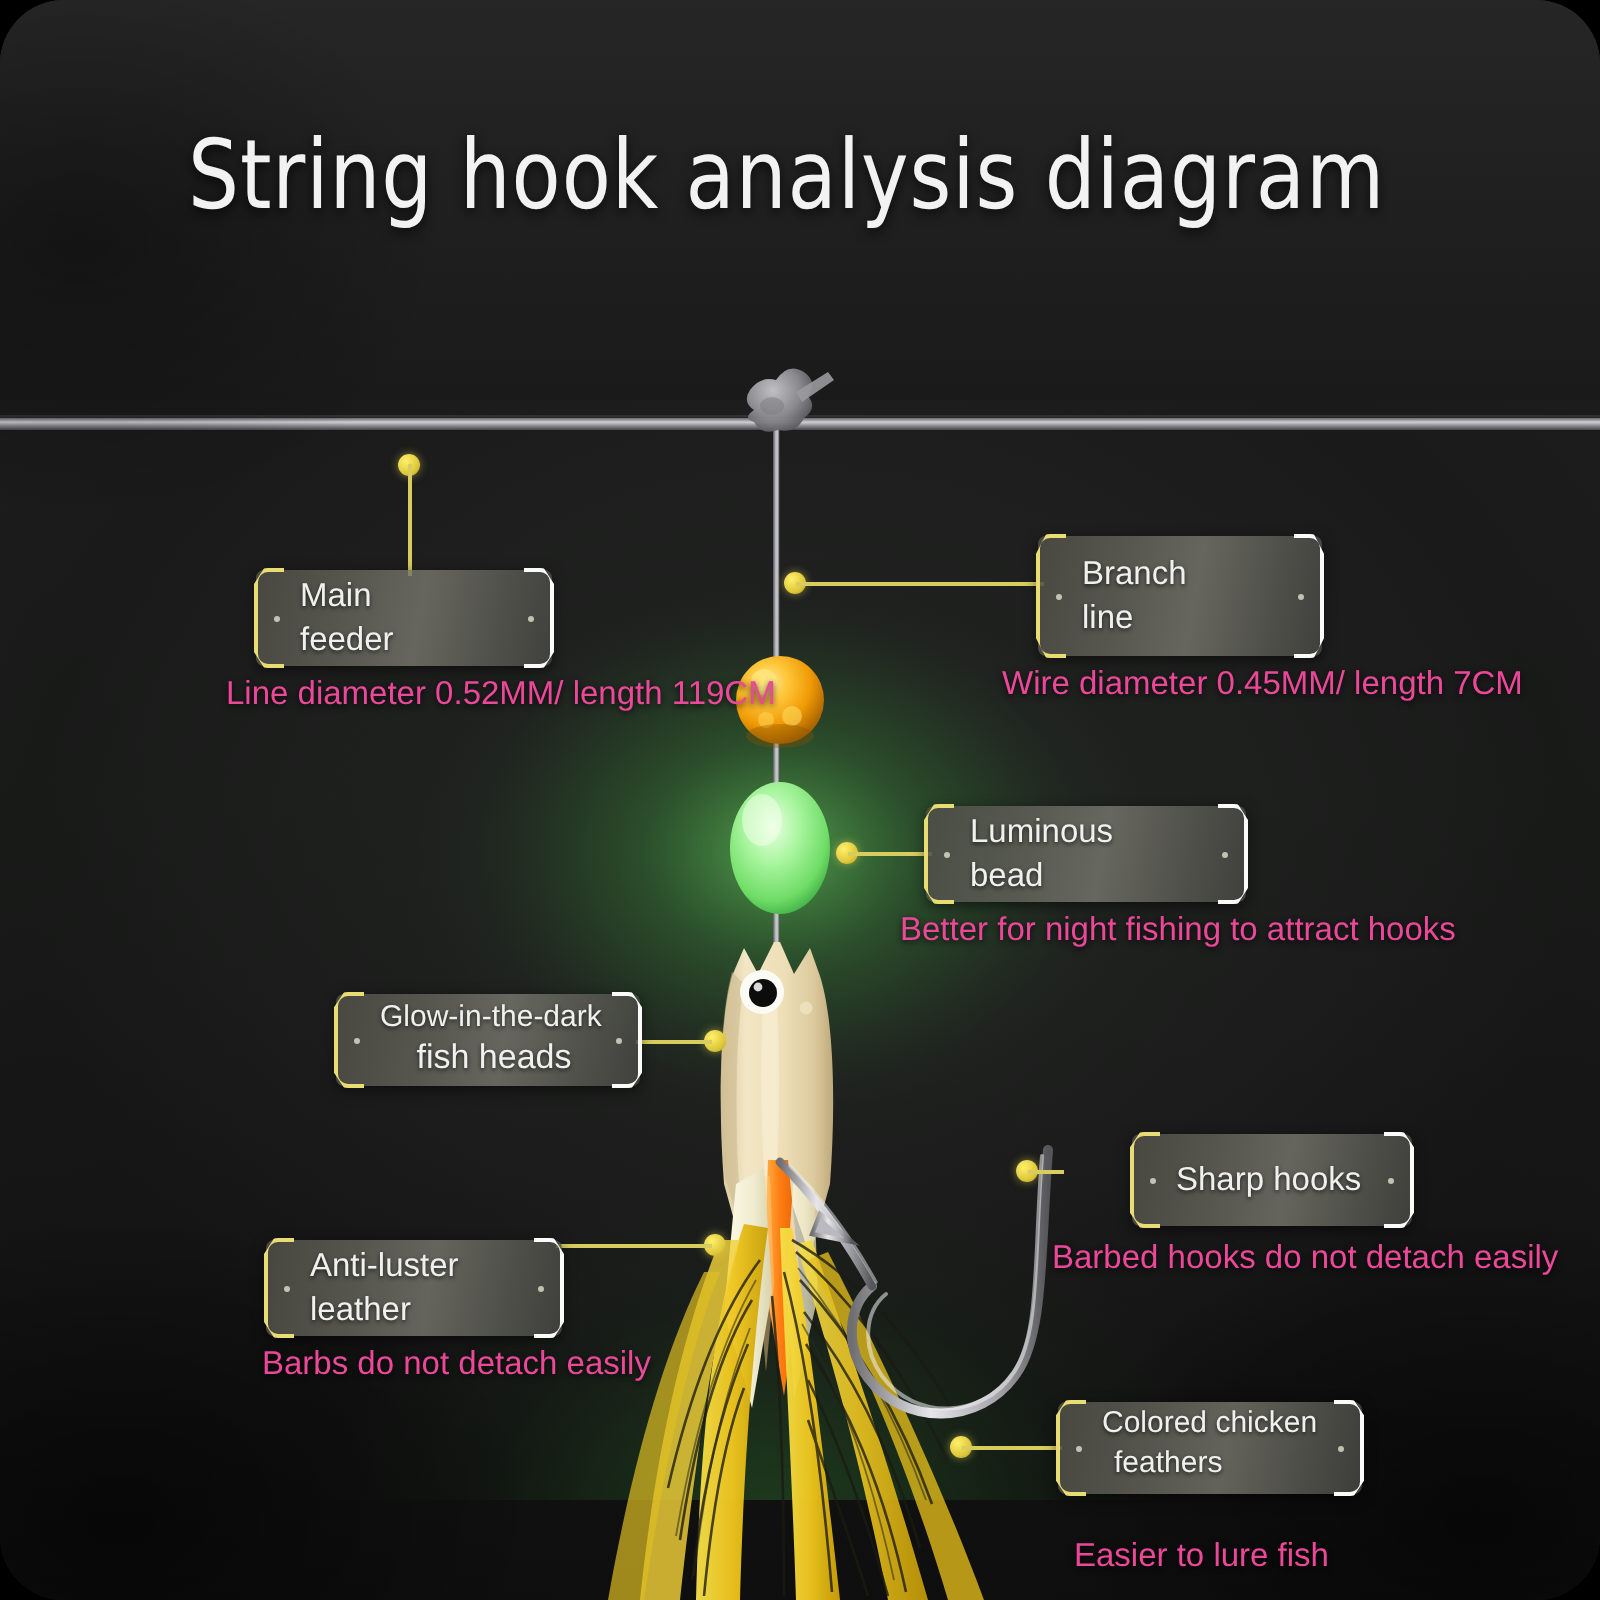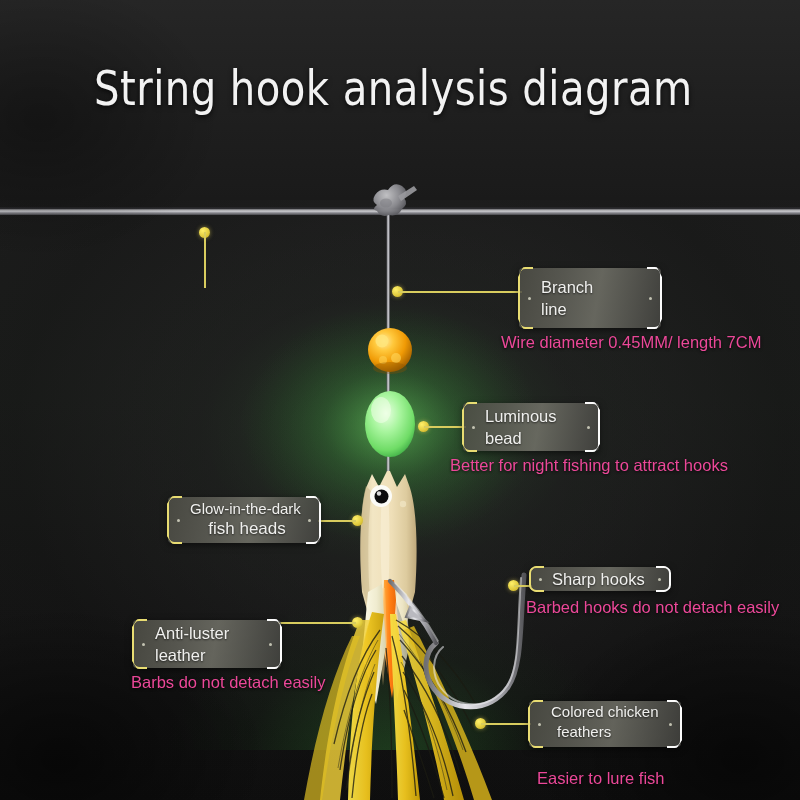--- a/index.html
+++ b/index.html
@@ -1,20 +1,20 @@
 <!DOCTYPE html>
 <html><head>
 <meta charset="utf-8">
 <style>
   html,body{margin:0;padding:0;background:#000;}
   body{width:800px;height:800px;overflow:hidden;
        font-family:"Liberation Sans","DejaVu Sans",sans-serif;}
 
   #stage{position:relative;width:800px;height:800px;overflow:hidden;
-         background:#151515;}
+         background:#151515;border-radius:32px;}
 
   
   .bg-base{position:absolute;inset:0;
       background:
         radial-gradient(ellipse 420px 300px at 390px 430px, rgba(40,70,40,.55) 0%, rgba(26,30,26,.25) 45%, rgba(0,0,0,0) 72%),
         radial-gradient(ellipse 640px 520px at 400px 440px, rgba(48,48,48,.55) 0%, rgba(18,18,18,.2) 60%, rgba(0,0,0,0) 80%),
         linear-gradient(180deg,#181818 0%,#1c1c1c 22%,#1a1c1a 50%,#141414 80%,#0e0e0e 100%);}
   .bg-top{position:absolute;left:0;top:0;width:800px;height:200px;
       background:linear-gradient(180deg,#262626 0%,#1f1f1f 55%,#1a1a1a 100%);}
   .bg-lowglow{position:absolute;left:0;top:330px;width:800px;height:420px;
@@ -218,37 +218,46 @@
       <path d="M410 607 l16 14 l-20 -4 z" stroke-width="2.2" fill="#b9b9bf"></path>
     </g>
   </svg>
 
   <div class="corner-dark"></div>
 
   <div class="title">String hook analysis diagram</div>
 
   <div class="lead-dot" style="left:199px;top:227px;"></div>
   <div class="lead v" style="left:203.5px;top:232px;height:56px;"></div>
+  <div class="callout" style="left:128px;top:285px;">
+    <div class="badge" style="width:148px;height:48px;">
+      <span class="dotl"></span>
+      <span class="dotr"></span>
+      <div class="btxt">Main</div>
+      <div class="btxt">feeder</div>
+    </div>
+    <div class="sub" style="margin-left:-15px;">Line diameter 0.52MM/ length 119CM</div>
+  </div>
 
   <div class="lead-dot" style="left:392px;top:286px;"></div>
   <div class="lead h" style="left:398px;top:290.5px;width:124px;"></div>
   <div class="callout" style="left:519px;top:268px;">
     <div class="badge" style="width:142px;height:60px;">
       <span class="dotl"></span>
       <span class="dotr"></span>
       <div class="btxt">Branch</div>
       <div class="btxt">line</div>
     </div>
     <div class="sub" style="margin-left:-18px;">Wire diameter 0.45MM/ length 7CM</div>
   </div>
 
   <div class="lead-dot" style="left:418px;top:421px;"></div>
   <div class="lead h" style="left:424px;top:425.5px;width:42px;"></div>
   <div class="callout" style="left:463px;top:403px;">
-    <div class="badge" style="width:136px;height:48px;">
+    <div class="badge" style="width:160px;height:48px;">
       <span class="dotl"></span>
       <span class="dotr"></span>
       <div class="btxt">Luminous</div>
       <div class="btxt">bead</div>
     </div>
     <div class="sub" style="margin-left:-13px;">Better for night fishing to attract hooks</div>
   </div>
 
   <div class="lead-dot" style="left:352px;top:515px;"></div>
   <div class="lead h" style="left:318px;top:519.5px;width:38px;"></div>
@@ -257,21 +266,21 @@
       <span class="dotl"></span>
       <span class="dotr"></span>
       <div class="btxt" style="font-size:15px;line-height:20px;">Glow-in-the-dark</div>
       <div class="btxt" style="font-size:17px;line-height:20px;margin-left:4px;text-align:center;">fish heads</div>
     </div>
   </div>
 
   <div class="lead-dot" style="left:508px;top:580px;"></div>
   <div class="lead h" style="left:514px;top:584.5px;width:18px;"></div>
   <div class="callout" style="left:530px;top:567px;">
-    <div class="badge" style="width:140px;height:24px;">
+    <div class="badge" style="width:140px;height:46px;margin-left:36px;">
       <span class="dotl"></span>
       <span class="dotr"></span>
       <div class="btxt">Sharp hooks</div>
     </div>
     <div class="sub" style="margin-left:-4px;margin-top:6px;">Barbed hooks do not detach easily</div>
   </div>
 
   <div class="lead-dot" style="left:352px;top:617px;"></div>
   <div class="lead h" style="left:278px;top:621.5px;width:78px;"></div>
   <div class="callout" style="left:133px;top:620px;">

